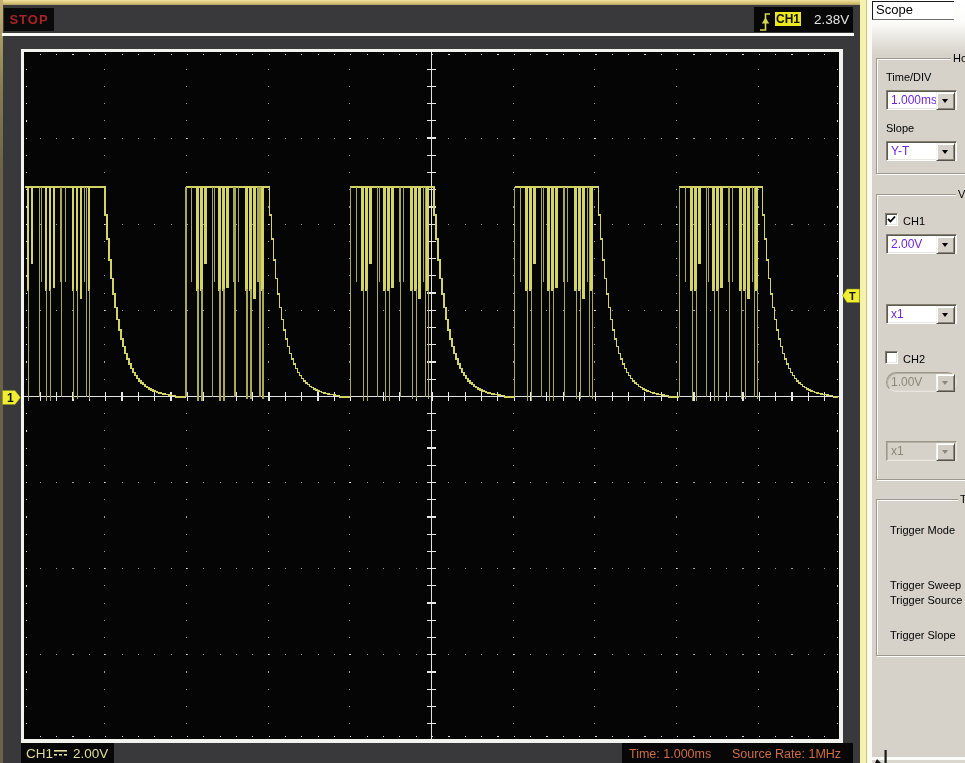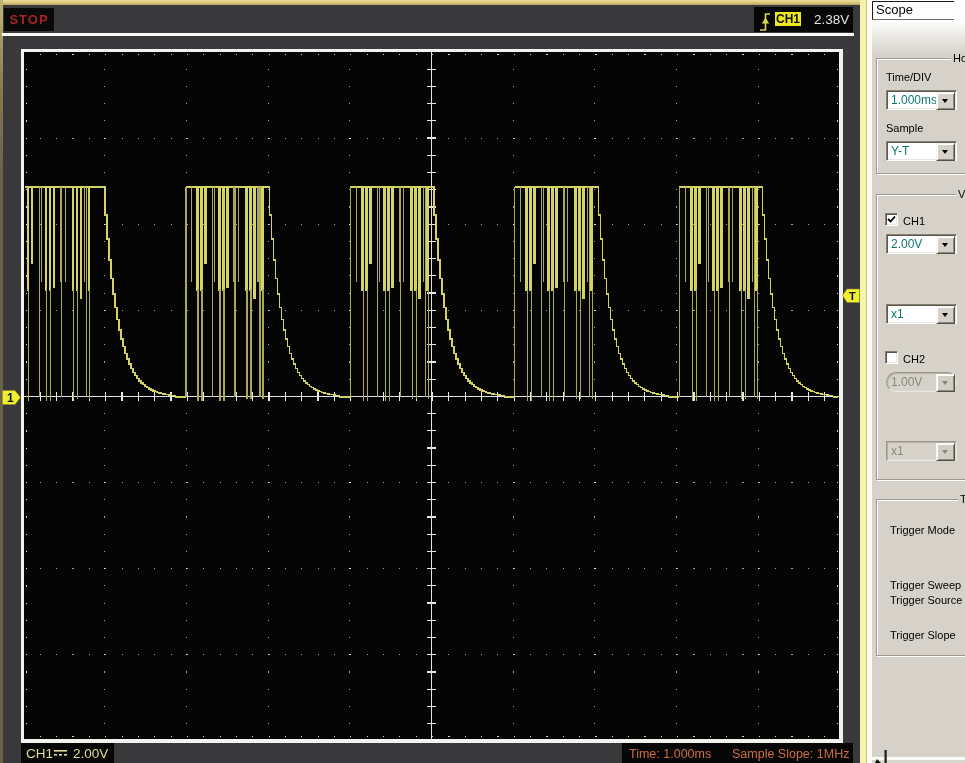--- a/index.html
+++ b/index.html
@@ -27,21 +27,21 @@
   #g1{left:876px;top:58px;width:100px;height:114px;}
   #g2{left:876px;top:194px;width:100px;height:284px;}
   #g3{left:876px;top:499px;width:100px;height:155px;}
   .glabel{font-size:11px;color:#000;background:#d6d2ca;padding:0 2px;line-height:11px;}
   .lab{font-size:11px;color:#000;white-space:nowrap;}
   
   .combo{left:886px;width:71px;height:20px;background:#fff;
      border:1px solid;border-color:#837f72 #fff #fff #837f72;
      box-shadow:inset 1px 1px 0 #5c594f, inset -1px -1px 0 #e8e6e0;
      box-sizing:border-box;}
-  .combo .txt{position:absolute;left:4px;top:2px;font-size:12px;color:#0f766e;}
+  .combo .txt{position:absolute;left:4px;top:2px;font-size:12px;color:#6d28d9;}
   .cbtn{position:absolute;right:1px;top:1px;width:17px;height:16px;background:#d6d2ca;
      border:1px solid;border-color:#f5f4f0 #55524a #55524a #f5f4f0;
      box-shadow:inset 1px 1px 0 #fff, inset -1px -1px 0 #8c887b;}
   .arr{position:absolute;left:5px;top:6px;width:0;height:0;
      border-left:3.5px solid transparent;border-right:3.5px solid transparent;
      border-top:4px solid #000;}
   .combo.dis{background:#d6d2ca;border-color:#9a968a #e8e6e0 #e8e6e0 #9a968a;
      box-shadow:inset 1px 1px 0 #b5b1a5, inset -1px -1px 0 #ddd9d1;}
   .combo.dis .txt{color:#8b877b;}
   .combo.dis .arr{border-top-color:#8b877b;}
@@ -137,39 +137,39 @@
   <svg width="16" height="12" style="position:absolute;left:33px;top:6px">
     <rect x="0" y="1" width="13" height="1.6" fill="#dedc9a"></rect>
     <rect x="0" y="5" width="3" height="1.6" fill="#dedc9a"></rect>
     <rect x="5" y="5" width="3" height="1.6" fill="#dedc9a"></rect>
     <rect x="10" y="5" width="3" height="1.6" fill="#dedc9a"></rect>
   </svg>
   <span style="position:absolute;left:52px;top:3px;">2.00V</span>
 </div>
 <div class="abs" id="st2">
   <span style="position:absolute;left:7px;top:3.5px;">Time: 1.000ms</span>
-  <span style="position:absolute;left:110px;top:3.5px;">Sample Slope: 1MHz</span>
+  <span style="position:absolute;left:110px;top:3.5px;">Source Rate: 1MHz</span>
 </div>
 
 <div class="abs" id="fyellow"></div>
 <div class="abs" id="fwhite"></div>
 <div class="abs" id="panel"></div>
 <div class="abs" id="panelgrad"></div>
 <div class="abs" id="scopebox">Scope</div>
 
 <div class="abs gbox" id="g1"></div>
 <div class="abs glabel" style="left:951px;top:53px;">Horizontal</div>
 <div class="abs lab" style="left:886px;top:71px;">Time/DIV</div>
 <div class="abs combo" style="top:90px;">
     <span class="txt">1.000ms</span>
     <span class="cbtn">
       <span class="arr"></span>
     </span>
   </div>
-<div class="abs lab" style="left:886px;top:122px;">Sample</div>
+<div class="abs lab" style="left:886px;top:122px;">Slope</div>
 <div class="abs combo" style="top:141px;">
     <span class="txt">Y-T</span>
     <span class="cbtn">
       <span class="arr"></span>
     </span>
   </div>
 
 <div class="abs gbox" id="g2"></div>
 <div class="abs glabel" style="left:956px;top:189px;">Vertical</div>
 <div class="abs chk" style="left:885px;top:213px;">

